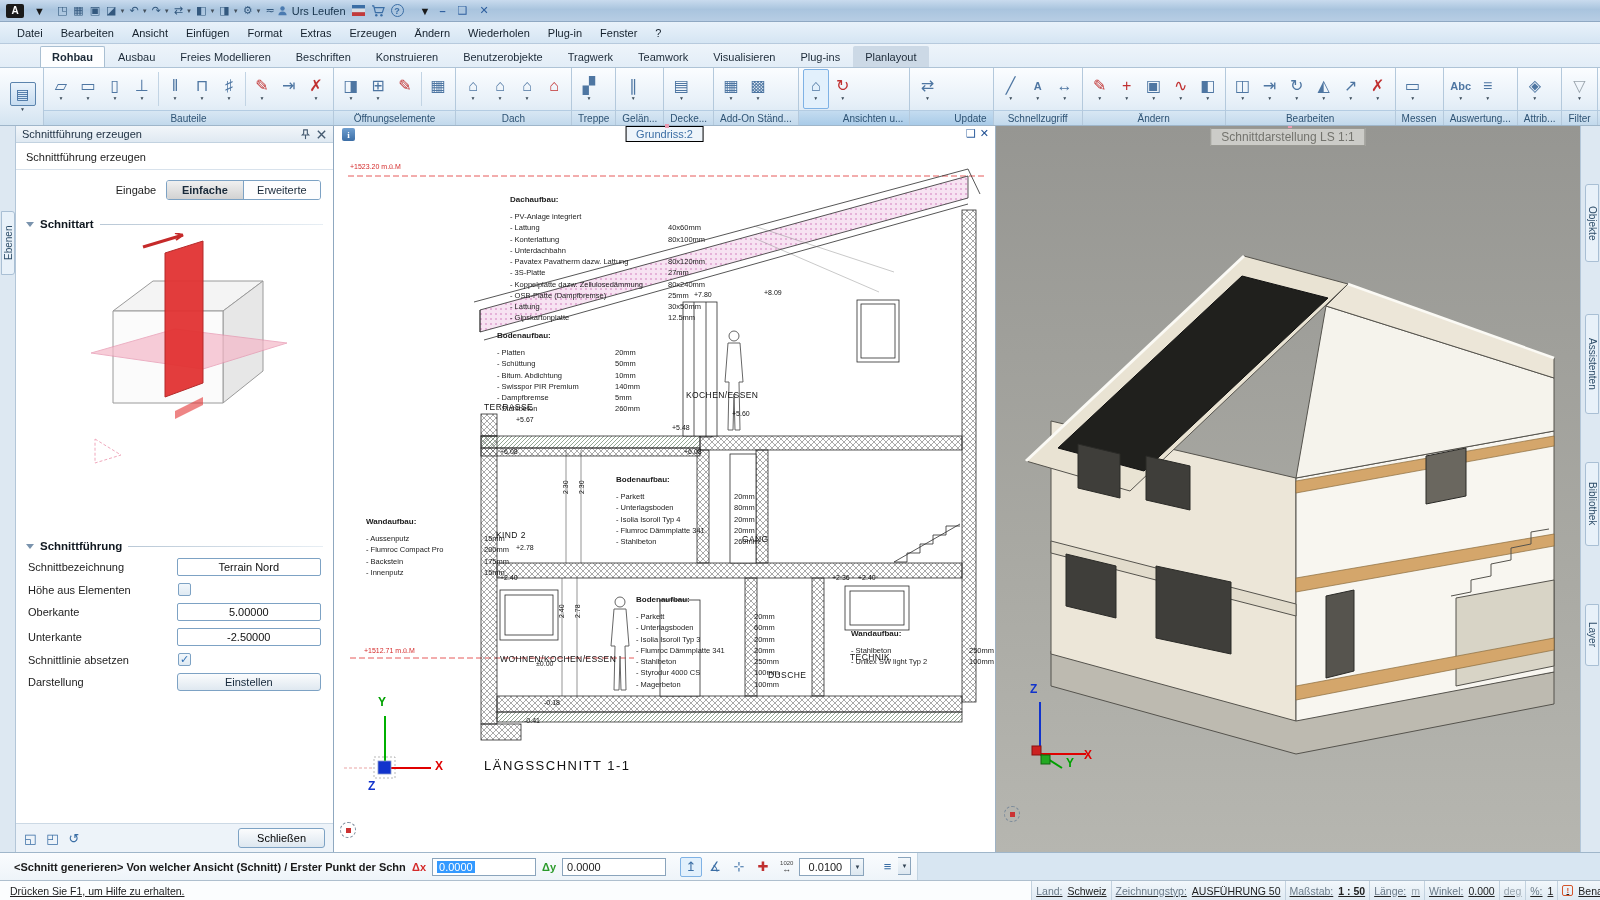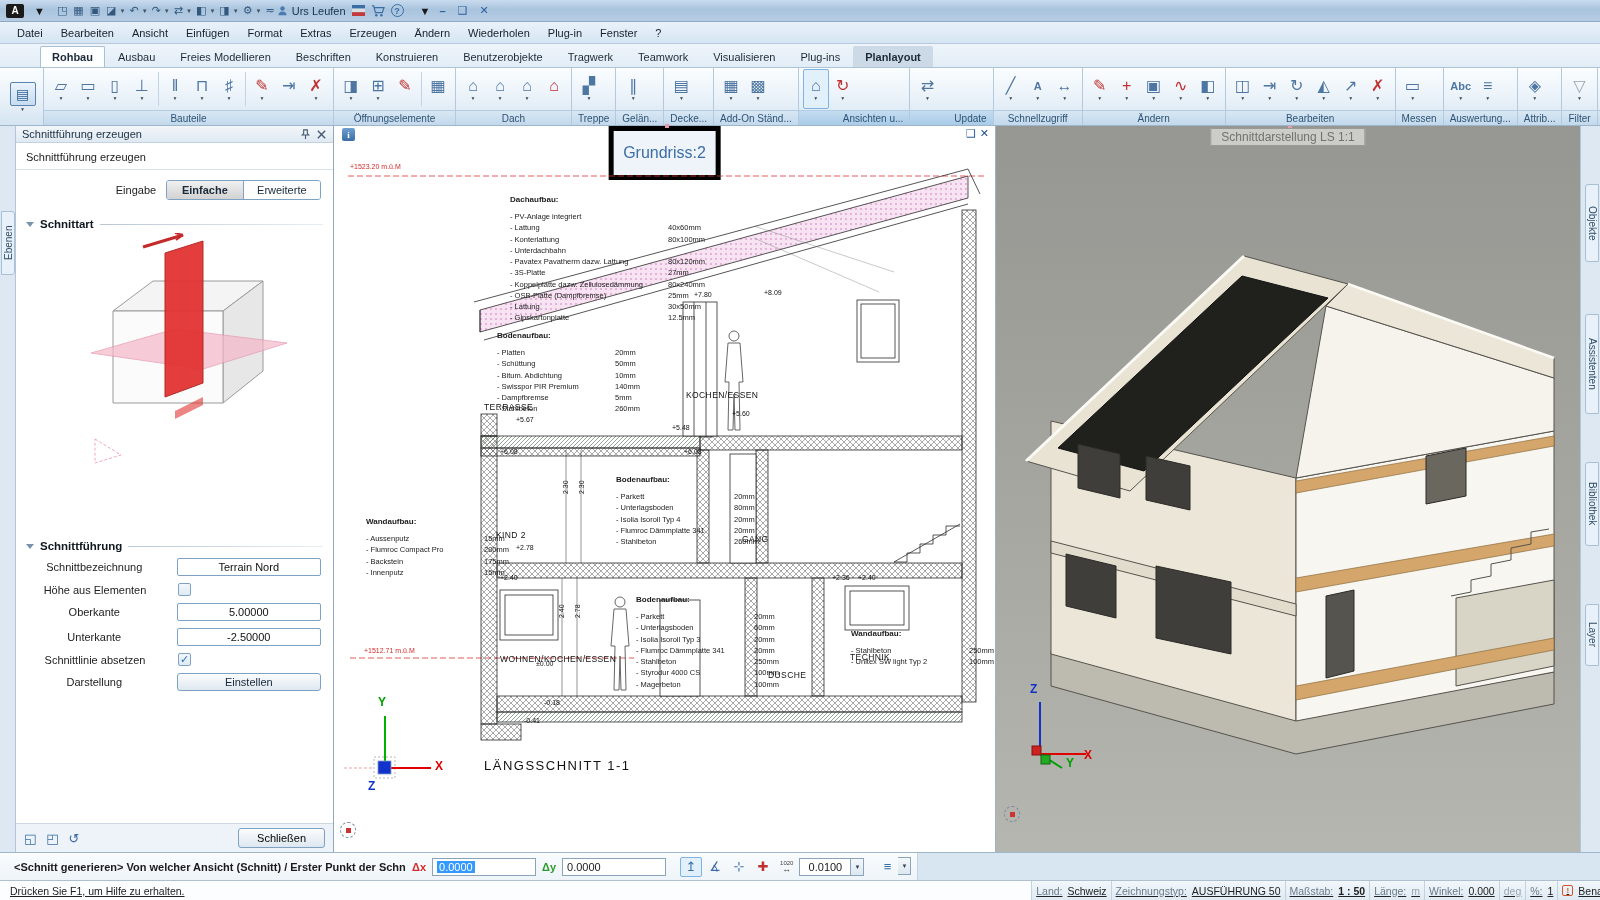--- a/index.html
+++ b/index.html
@@ -20,21 +20,21 @@
   .winbtn{color:#2d5e9e;font-size:11px;font-weight:bold;padding:0 3px;}
 
   
   .menubar{background:linear-gradient(#e9f2fa,#d5e5f3);display:flex;align-items:center;padding-left:8px;border-bottom:1px solid #b7cadd;}
   .menu-item{padding:3px 9px;color:#14202c;}
 
   
   .tabsrow{background:linear-gradient(#eef4fa,#e2edf7);display:flex;align-items:flex-end;padding-left:40px;border-bottom:1px solid #aec3d6;position:relative;}
   .rtab{padding:4px 11px 4px;color:#1c2a38;border:1px solid transparent;border-bottom:none;margin-right:1px;}
   .rtab.active{background:#fdfeff;border-color:#a9bfd2;border-radius:2px 2px 0 0;font-weight:bold;}
-  .rtab.shaded{background:#ccd9e6;border-radius:2px 2px 0 0;font-weight:bold;}
+  .rtab.shaded{background:#ccd9e6;border-radius:2px 2px 0 0;}
   .tabs-right{position:absolute;right:10px;top:3px;display:flex;gap:10px;align-items:center;}
   .tabs-right svg{width:13px;height:13px;}
 
   
   .toolbar{background:linear-gradient(#fbfdff,#e7f0f8 60%,#d4e4f1);display:flex;align-items:stretch;border-bottom:1px solid #9fb6ca;padding-left:2px;}
   .props-btn{width:42px;display:flex;flex-direction:column;align-items:center;justify-content:center;border-right:1px solid #b4c9dc;}
   .props-glyph{width:26px;height:24px;background:linear-gradient(#eaf3fb,#c6dcf0);border:1px solid #5b84ad;border-radius:2px;display:flex;align-items:center;justify-content:center;color:#2f5f95;font-size:14px;}
   .tb-group{display:flex;flex-direction:column;border-right:1px solid #b4c9dc;}
   .tb-icons{flex:1;display:flex;align-items:center;padding:1px 4px;gap:1px;}
   .tb-cell{width:26px;height:40px;display:flex;flex-direction:column;align-items:center;justify-content:center;border-radius:2px;}
@@ -67,33 +67,33 @@
   .seg{display:flex;border:1px solid #7da2c4;border-radius:3px;overflow:hidden;}
   .seg button{width:84px;padding:3px 12px;border:none;font-family:inherit;font-size:11px;background:#fdfdfe;color:#1a2a3a;}
   .seg button.sel{background:linear-gradient(#f0f0f0,#d2d2d2);font-weight:bold;border-right:1px solid #7da2c4;}
   .sect-hdr{display:flex;align-items:center;gap:6px;padding:10px 10px 2px;}
   .sect-hdr .tri{width:0;height:0;border-left:4px solid transparent;border-right:4px solid transparent;border-top:5px solid #7a93ad;}
   .sect-hdr b{color:#101820;font-size:11.5px;}
   .sect-hdr .rule{flex:1;height:1px;background:linear-gradient(90deg,#b9c8d6,#e7eef4);}
   .cubewrap{height:252px;display:flex;align-items:center;justify-content:center;}
   .form{padding:4px 12px;}
   .frow{display:flex;align-items:center;margin-bottom:7px;}
-  .frow .lab{width:150px;text-align:center;padding-right:16px;color:#222;}
+  .frow .lab{width:150px;text-align:left;padding-right:16px;color:#222;}
   .inp{width:146px;height:18px;border:1px solid #7da2c4;border-radius:2px;background:#fff;display:flex;align-items:center;justify-content:center;font-size:11px;color:#111;}
   .chk{width:13px;height:13px;border:1px solid #7da2c4;border-radius:2px;background:linear-gradient(#f2f7fb,#dfeaf3);display:flex;align-items:center;justify-content:center;color:#2f6fb4;font-size:11px;font-weight:bold;}
   .btn{border:1px solid #7da2c4;border-radius:3px;background:linear-gradient(#fbfcfd,#dfe8f0);padding:2px 0;width:146px;text-align:center;font-family:inherit;font-size:11px;color:#14273a;}
   .panel-bottom{margin-top:auto;background:#edf3f9;border-top:1px solid #ccd9e5;display:flex;align-items:center;padding:4px 8px;gap:10px;}
   .pb-ic{font-size:13px;color:#3a6ea5;}
   .close-btn{margin-left:auto;border:1px solid #7da2c4;border-radius:3px;background:linear-gradient(#fbfcfd,#dde7f0);padding:3px 18px;font-family:inherit;font-size:11px;}
 
   
   .mainview{background:#fff;position:relative;border-right:1px solid #9eb2c4;display:flex;flex-direction:column;}
   .view-hdr{height:16px;position:relative;background:#fff;}
   .info-ic{position:absolute;left:8px;top:2px;width:13px;height:13px;background:linear-gradient(#6f9fd0,#3c6ea6);color:#fff;border-radius:2px;font-size:9px;font-weight:bold;font-family:"Liberation Serif",serif;display:flex;align-items:center;justify-content:center;}
-  .view-tab{position:absolute;left:50%;transform:translateX(-50%);top:0;background:#eef4fa;border:5px solid #000000;color:#3c6ea5;font-size:16px;padding:13px 10px;}
+  .view-tab{position:absolute;left:50%;transform:translateX(-50%);top:0;background:#eef4fa;border:1px solid #000000;color:#3c6ea5;font-size:11px;padding:1px 10px;}
   .view-dot{position:absolute;left:50%;top:-2px;width:4px;height:4px;background:#e89ab0;}
   .win-ctl{position:absolute;right:6px;top:1px;color:#2d5e9e;font-weight:bold;font-size:11px;display:flex;gap:4px;}
   .win-ctl .x{color:#1f4f92;}
   .canvas{position:relative;flex:1;}
   .canvas svg{position:absolute;left:0;top:0;}
   .overlay{position:absolute;left:0;top:0;width:100%;height:100%;pointer-events:none;}
   .blk{position:absolute;font-size:7.5px;color:#1c1c1c;line-height:1.5;}
   .blk b{font-size:8px;}
   .blk .rows{margin-top:5px;}
   .blk .r{display:flex;}

